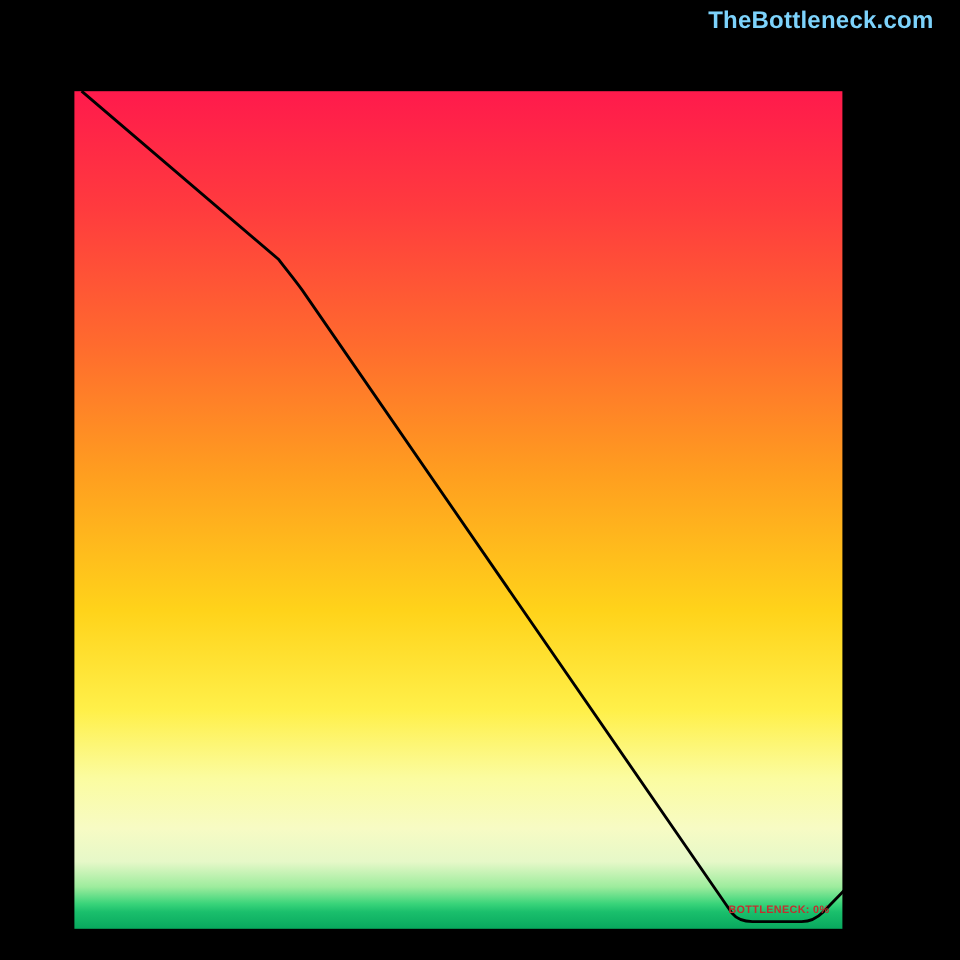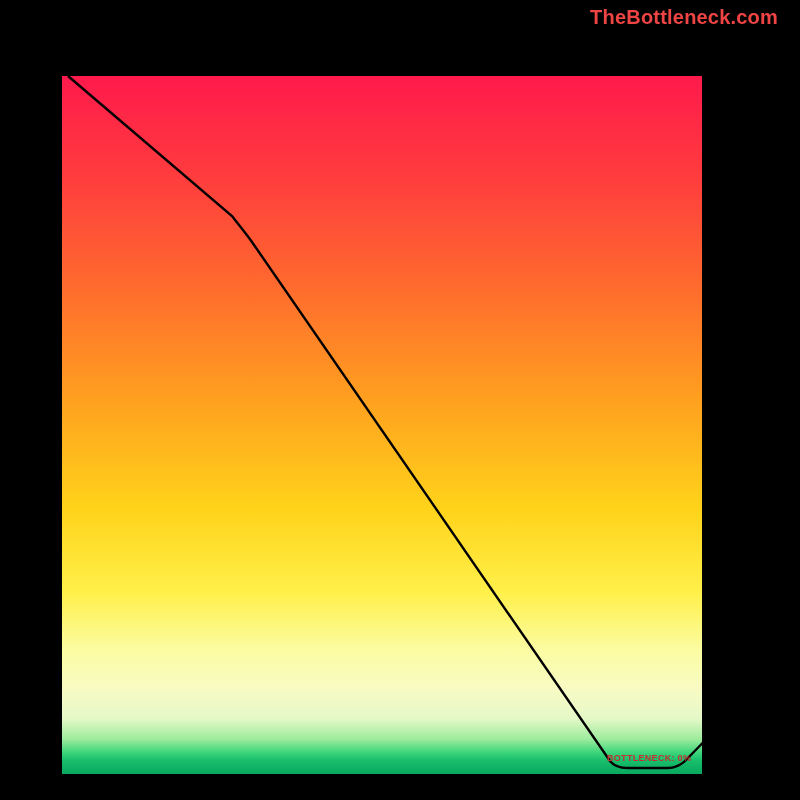--- a/index.html
+++ b/index.html
@@ -40,21 +40,21 @@
       #9dec9d 95%,
       #3ad47a 97%,
       #1abf6c 98%,
       #08a85e 100%
     );
   }
   .watermark {
     position: absolute;
     top: 6px;
     right: 22px;
-    color: #ef4444;
+    color: #7dd3fc;
     font-size: 20px;
     font-weight: 600;
     letter-spacing: 0.2px;
     text-align: center;
   }
   .tiny-label {
     position: absolute;
     color: #c23030;
     font-size: 9px;
     font-weight: 700;

